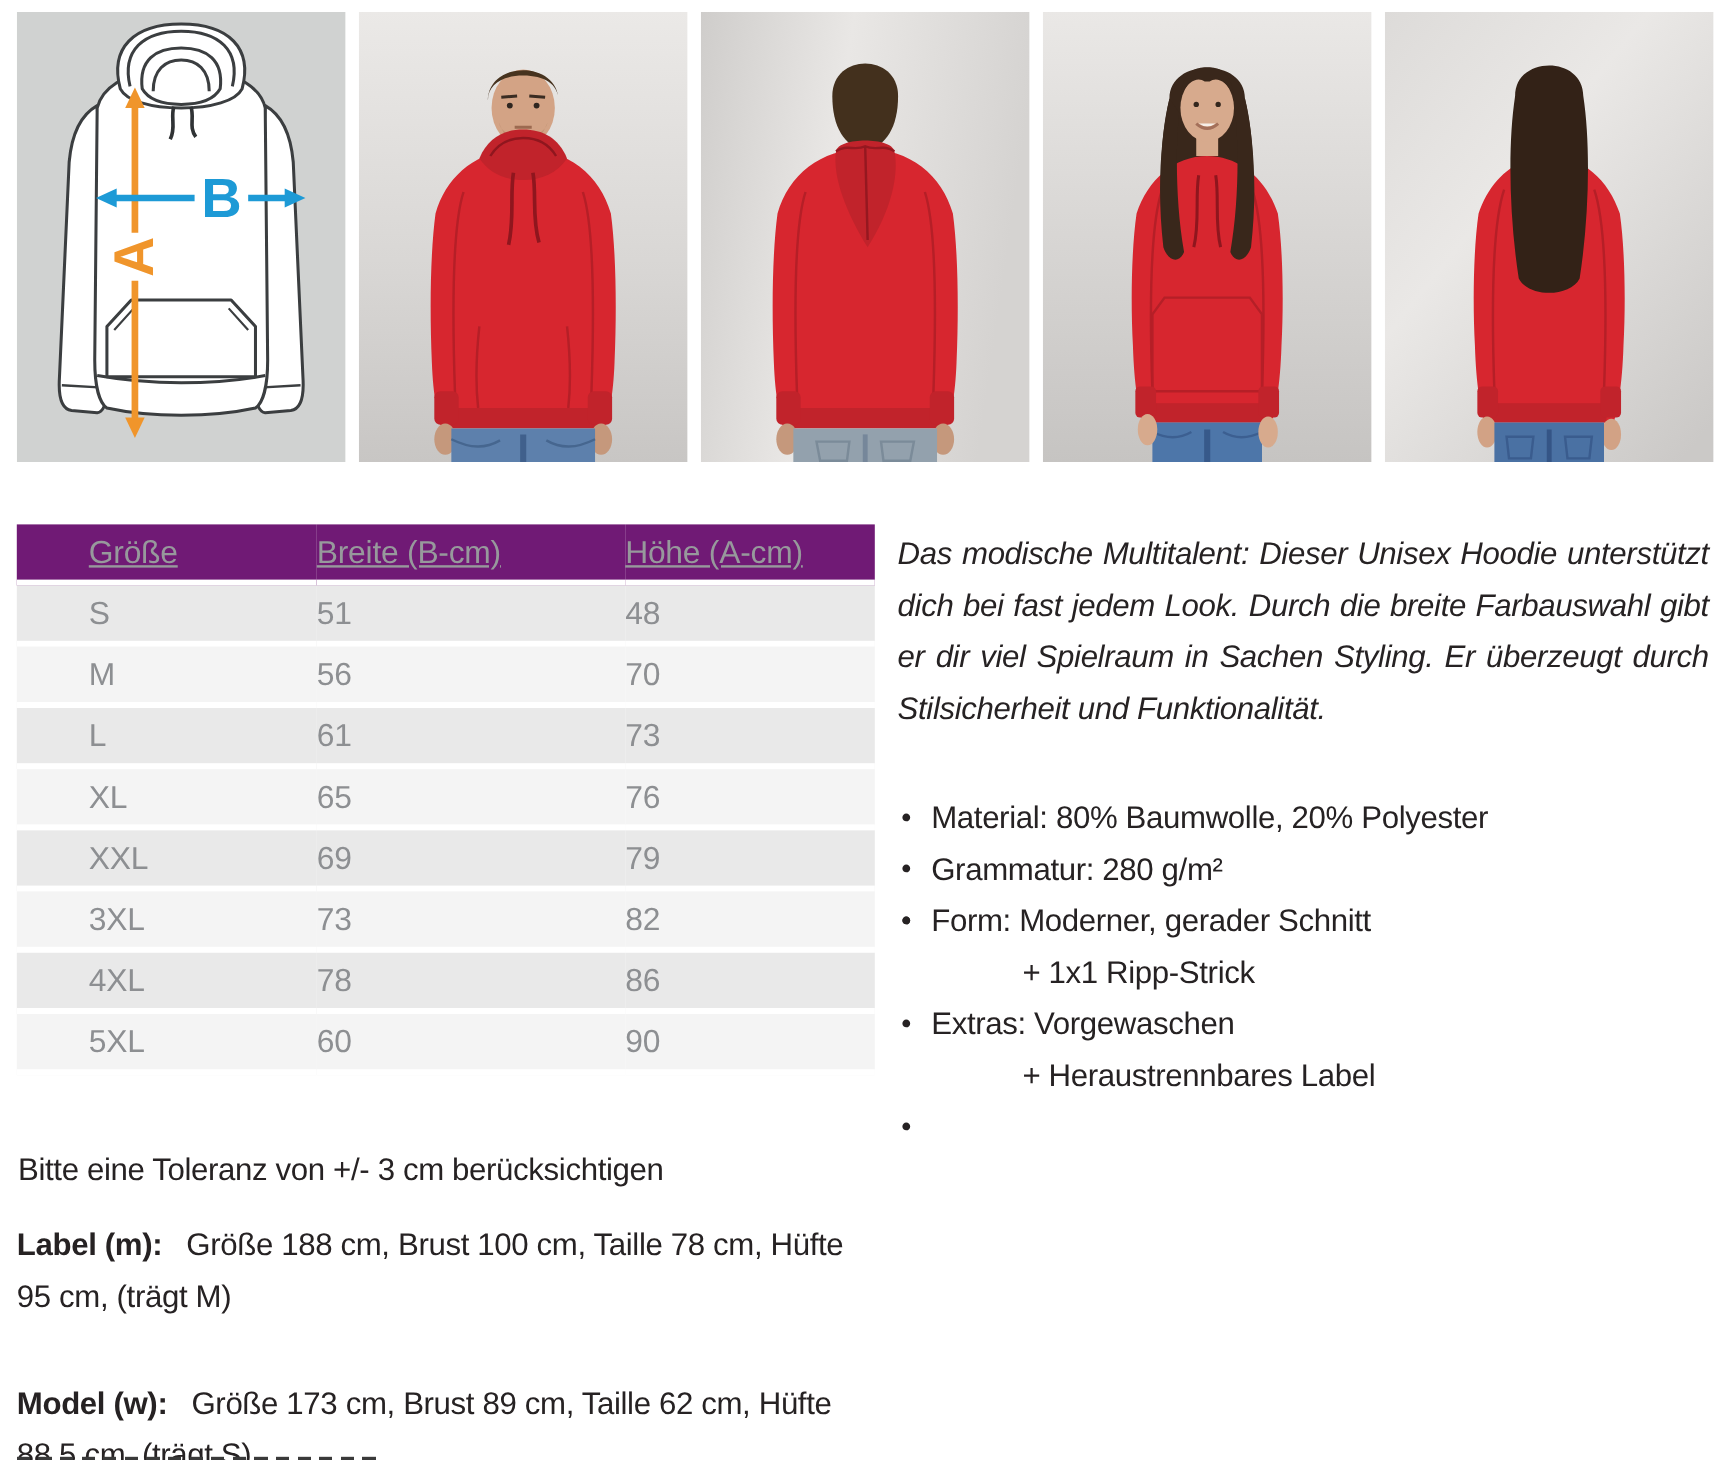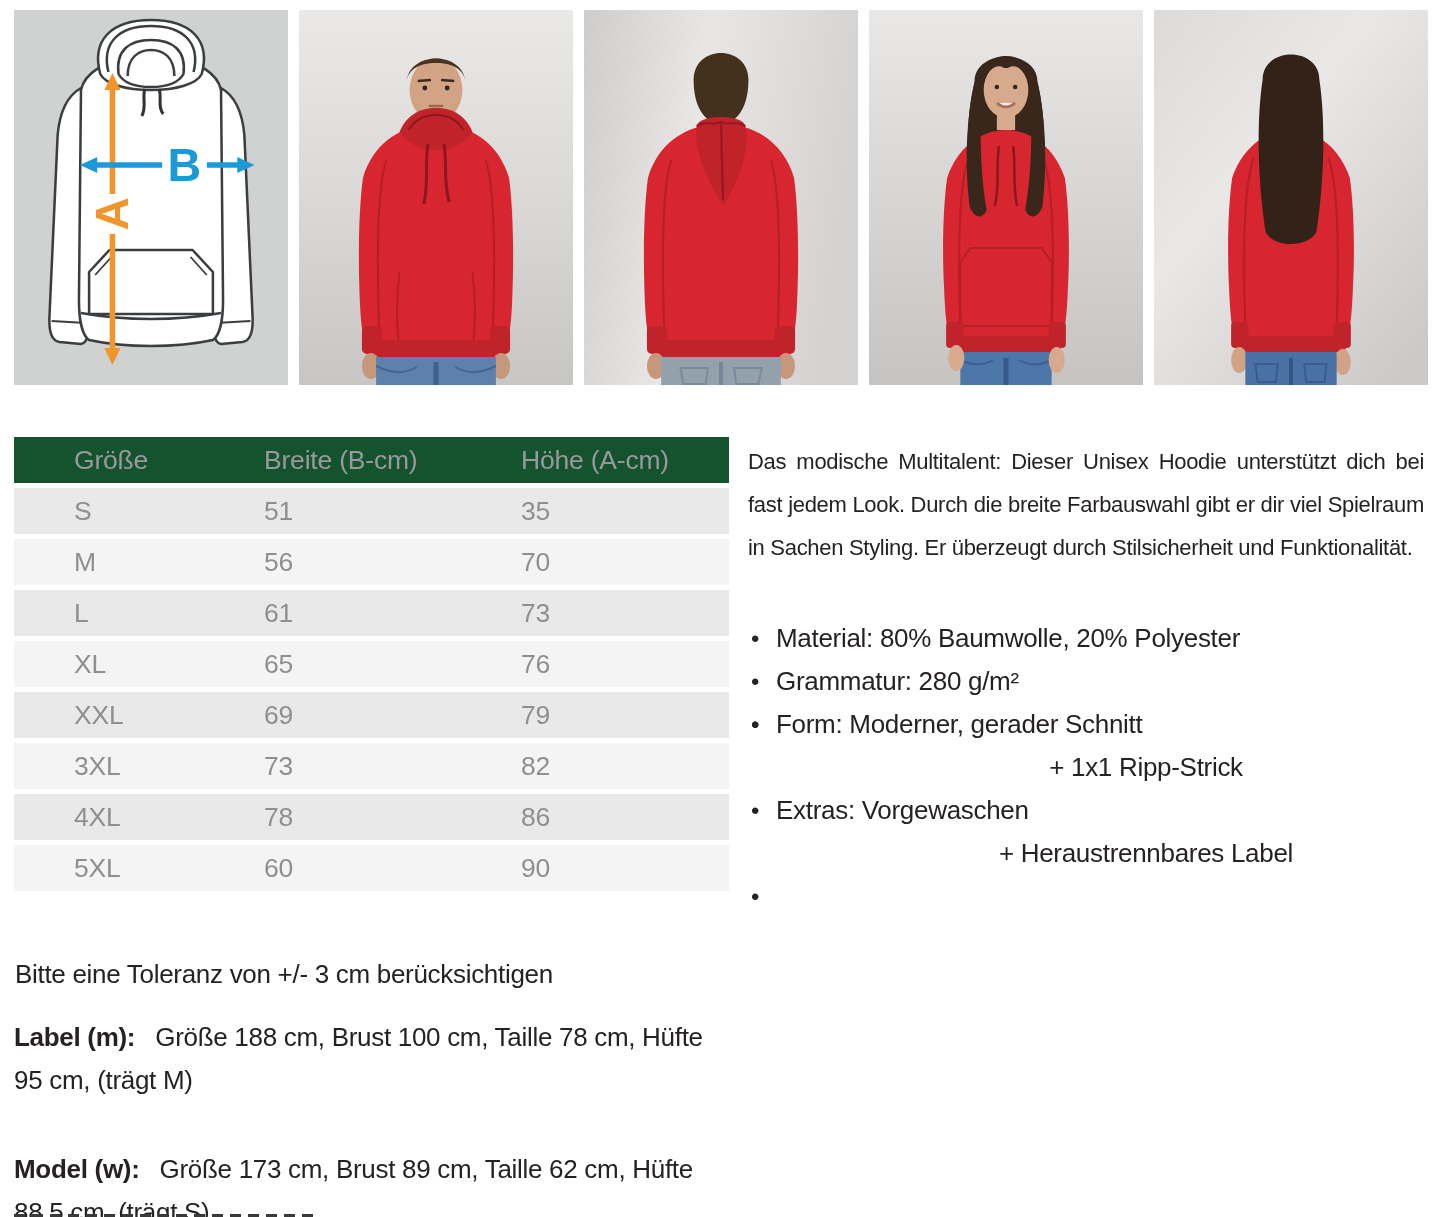--- a/index.html
+++ b/index.html
@@ -24,44 +24,44 @@
 
   
   table.size-table { border-collapse: separate; border-spacing: 0; table-layout: fixed; width: 715px; }
   .size-table .c1 { width: 250px; } .size-table .c2 { width: 257px; } .size-table .c3 { width: 208px; }
   .size-table th, .size-table td {
     height: 46px; line-height: 46px; padding: 0;
     font-weight: 400; text-align: left; font-size: 26.5px;
     letter-spacing: -0.2px;
     border-bottom: 5px solid #ffffff;
   }
-  .size-table th { background: #14532d; color: #97999c; }
+  .size-table th { background: #701a75; color: #97999c; text-decoration: underline; }
   .size-table td { color: #8d8f92; }
   .size-table th:first-child, .size-table td:first-child { padding-left: 60px; }
   .size-table tbody tr:nth-child(odd)  td { background: #e9e9e9; }
   .size-table tbody tr:nth-child(even) td { background: #f4f4f4; }
 
   
   .tolerance  { margin: 57px 0 0 1px; font-size: 26px; line-height: 43px; letter-spacing: -0.3px; }
   .model-note { margin: 20px 0 0 0; font-size: 26px; line-height: 43px; letter-spacing: -0.3px; }
   .model-note .label { font-weight: 700; }
   .model-note .text  { margin-left: 20px; }
   .model-w { margin-top: 46px; }
 
   
   .intro {
-    margin: 3px 16px 0 0; font-size: 22px; line-height: 43px;
-    text-align: justify; letter-spacing: -0.3px;
+    margin: 3px 16px 0 0; font-size: 26px; line-height: 43px;
+    text-align: justify; letter-spacing: -0.3px; font-style: italic;
   }
   .specs { list-style: none; margin: 48px 0 0 0; padding: 0;
            font-size: 26px; line-height: 43px; letter-spacing: -0.3px; }
   .specs li { position: relative; padding-left: 28px; }
   .dot { position: absolute; left: 3px; top: 0; font-size: 24px; }
   .spec-text { white-space: pre-wrap; }
-  .spec-extra { padding-left: 76px; text-align: center; }
+  .spec-extra { padding-left: 76px; }
 
   
   .bottom-cutoff {
     position: absolute; left: 14px; bottom: 0; width: 302px; height: 3px;
     background: repeating-linear-gradient(90deg, #3a3a3a 0 11px, transparent 11px 18px);
   }
 </style>
 </head>
 <body>
 
@@ -238,21 +238,21 @@
         <tr>
           <th>Größe</th>
           <th>Breite (B-cm)</th>
           <th>Höhe (A-cm)</th>
         </tr>
       </thead>
       <tbody>
         <tr>
           <td>S</td>
           <td>51</td>
-          <td>35</td>
+          <td>48</td>
         </tr>
         <tr>
           <td>M</td>
           <td>56</td>
           <td>70</td>
         </tr>
         <tr>
           <td>L</td>
           <td>61</td>
           <td>73</td>

